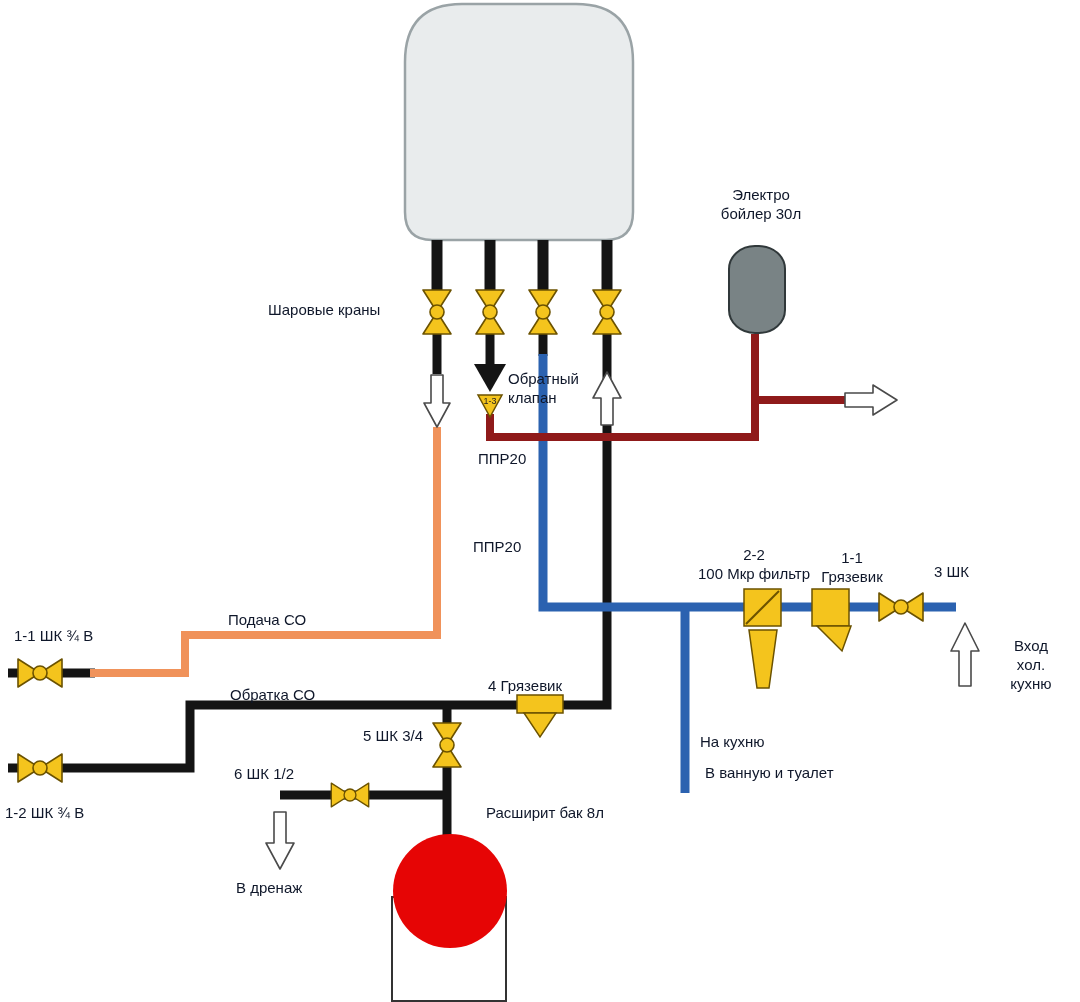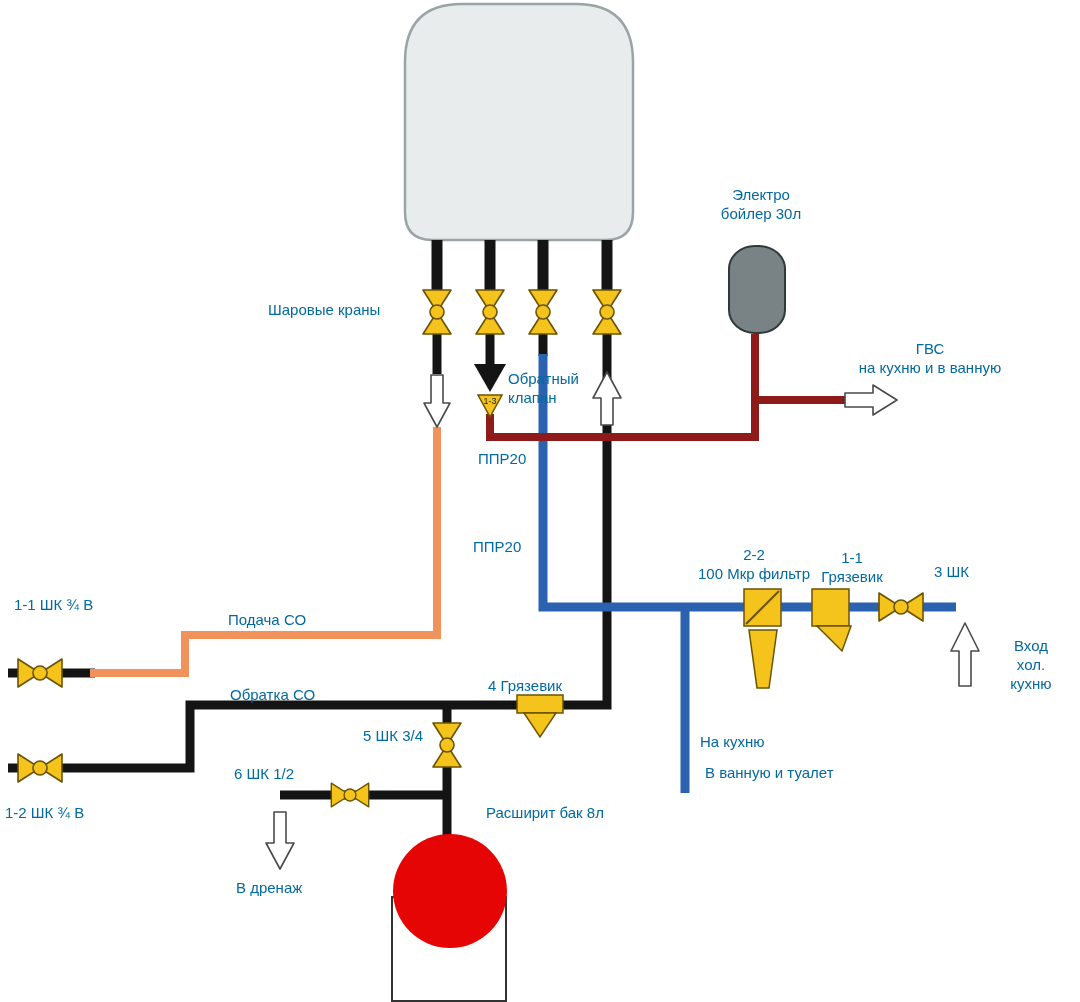--- a/index.html
+++ b/index.html
@@ -2,21 +2,21 @@
 <html><head>
 <meta charset="utf-8">
 <style>
   html,body{margin:0;padding:0;background:#fff;}
   .stage{
     position:relative;width:1080px;height:1002px;background:#ffffff;
     font-family:"Liberation Sans",sans-serif;overflow:hidden;
   }
   .stage svg{position:absolute;left:0;top:0;}
   .lbl{
-    position:absolute;font-size:15px;line-height:19px;color:#0369a1;
+    position:absolute;font-size:15px;line-height:19px;color:#0f172a;
     white-space:pre-line;
   }
   .lbl.c{transform:translateX(-50%);text-align:center;}
 </style>
 </head>
 <body>
 
 <div class="stage">
 
   <svg width="1080" height="1002" viewBox="0 0 1080 1002">
@@ -104,36 +104,34 @@
       <polygon points="431,375 443,375 443,403 450,403 437,427 424,403 431,403"></polygon>
       <polygon points="601,425 613,425 613,398 621,398 607,372 593,398 601,398"></polygon>
       <polygon points="845,393 873,393 873,385 897,400 873,415 873,407 845,407"></polygon>
       <polygon points="959,686 971,686 971,651 979,651 965,623 951,651 959,651"></polygon>
       <polygon points="274,812 286,812 286,843 294,843 280,869 266,843 274,843"></polygon>
     </g>
   </svg>
 
   <div class="lbl c" style="left:761px;top:185px">Электро
 бойлер 30л</div>
-  <div class="lbl c" style="left:930px;top:339px">ГВС
-на кухню и в ванную</div>
   <div class="lbl" style="left:268px;top:300px">Шаровые краны</div>
   <div class="lbl" style="left:508px;top:369px">Обратный
 клапан</div>
   <div class="lbl" style="left:478px;top:449px">ППР20</div>
   <div class="lbl" style="left:473px;top:537px">ППР20</div>
   <div class="lbl c" style="left:754px;top:545px">2-2
 100 Мкр фильтр</div>
   <div class="lbl c" style="left:852px;top:548px">1-1
 Грязевик</div>
   <div class="lbl" style="left:934px;top:562px">3 ШК</div>
   <div class="lbl c" style="left:1031px;top:636px">Вход хол.
 кухню</div>
   <div class="lbl" style="left:228px;top:610px">Подача СО</div>
-  <div class="lbl" style="left:14px;top:595px">1-1 ШК ¾ В</div>
+  <div class="lbl" style="left:14px;top:626px">1-1 ШК ¾ В</div>
   <div class="lbl" style="left:230px;top:685px">Обратка СО</div>
   <div class="lbl" style="left:488px;top:676px">4 Грязевик</div>
   <div class="lbl" style="left:363px;top:726px">5 ШК 3/4</div>
   <div class="lbl" style="left:234px;top:764px">6 ШК 1/2</div>
   <div class="lbl" style="left:5px;top:803px">1-2 ШК ¾ В</div>
   <div class="lbl" style="left:700px;top:732px">На кухню</div>
   <div class="lbl" style="left:705px;top:763px">В ванную и туалет</div>
   <div class="lbl" style="left:486px;top:803px">Расширит бак 8л</div>
   <div class="lbl" style="left:236px;top:878px">В дренаж</div>
 

